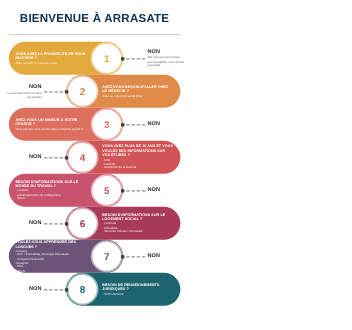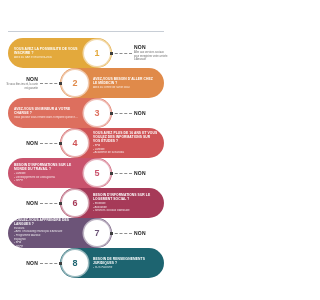--- a/index.html
+++ b/index.html
@@ -94,20 +94,23 @@
   }
   .branch-note {
     font-size:2.6px; line-height:1.3; color:#6a6a6a; margin-top:1px;
   }
 </style>
 </head>
 <body>
 
 <div id="page">
 
+  <div class="header">
+    <div class="header-title">BIENVENUE À ARRASATE</div>
+  </div>
   <div class="header-rule"></div>
 
   <div id="steps-host">
       <div class="step-row" style="top: 38px;">
         <div class="pill left" style="background: rgb(227, 169, 60);">
           <div class="pill-text">
             <div class="pill-title">VOUS AVEZ LA POSSIBILITÉ DE VOUS INSCRIRE ?</div>
             <div class="pill-sub">
               <span class="li">Allez au SAE et inscrivez-vous</span>
             </div>

